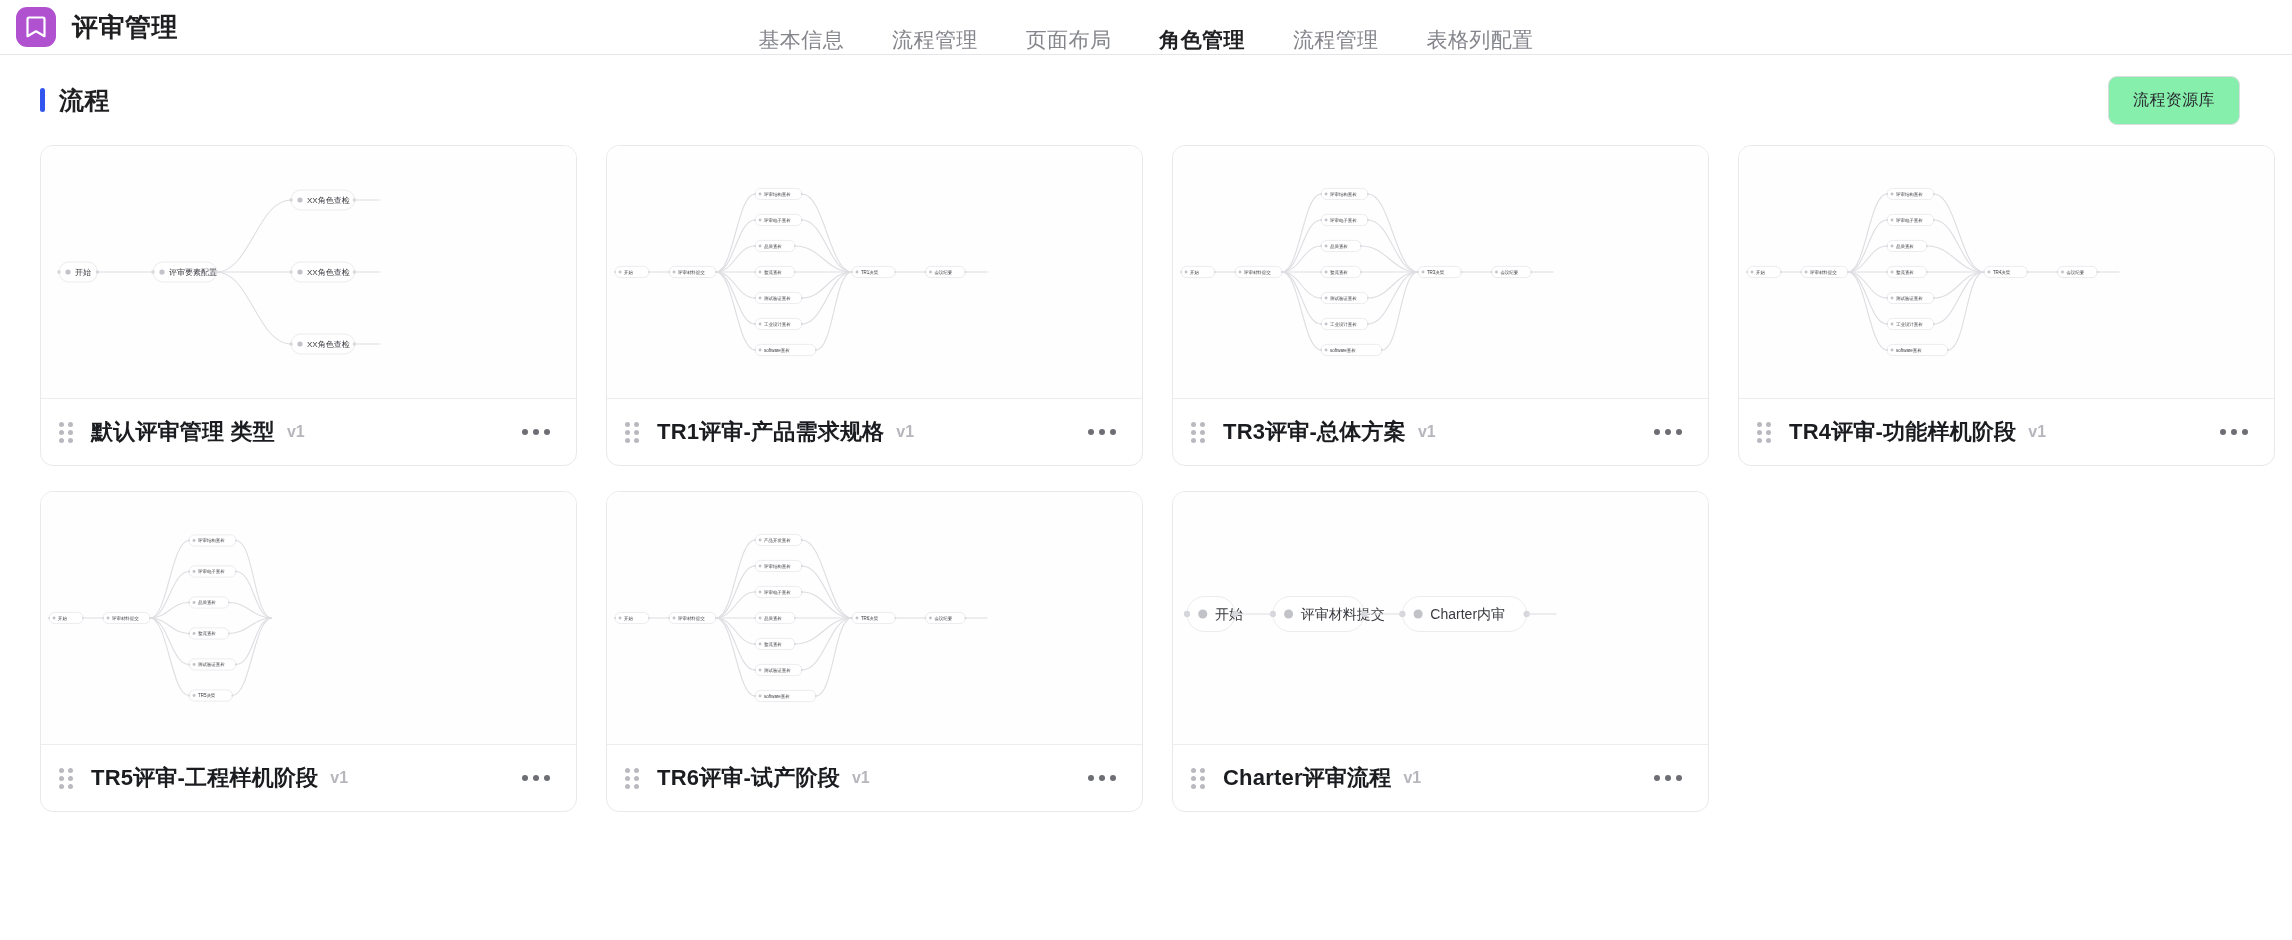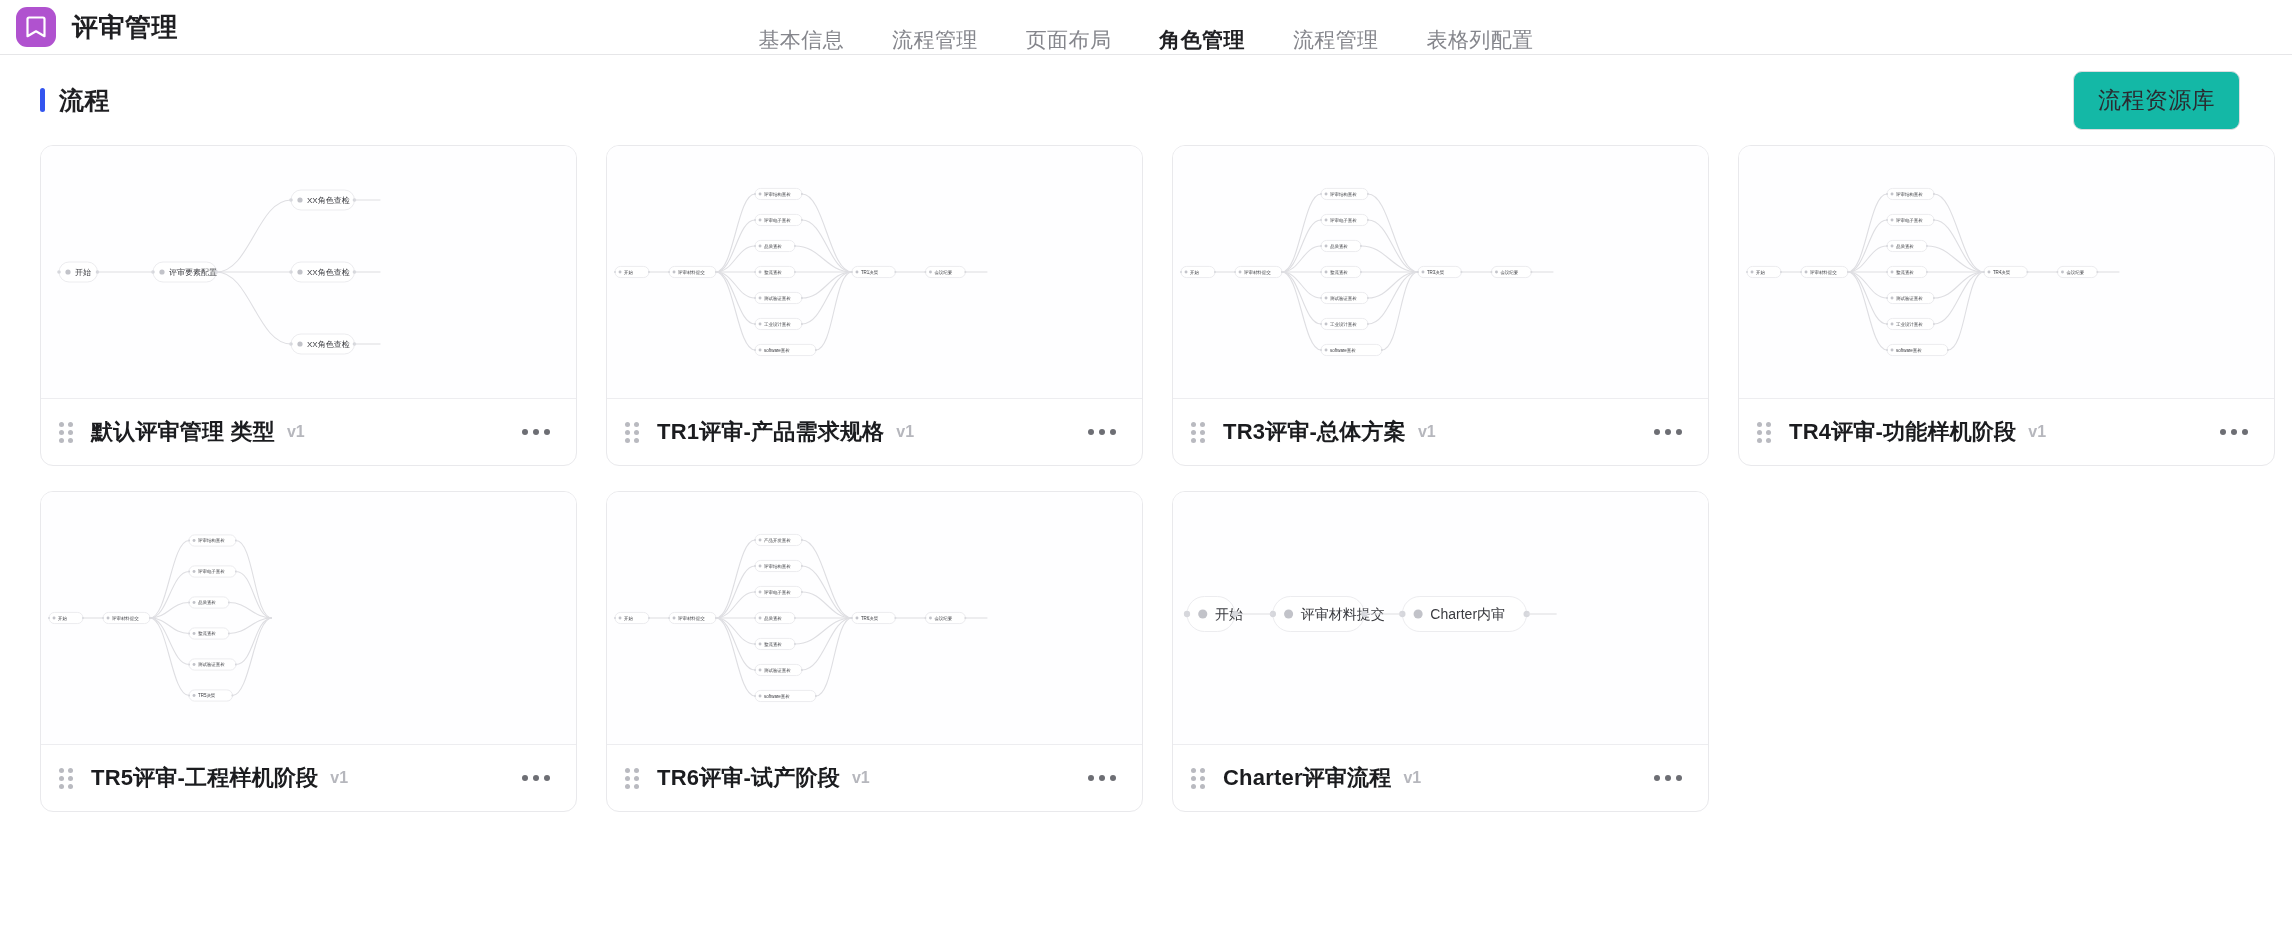--- a/index.html
+++ b/index.html
@@ -54,22 +54,22 @@
     display: flex; align-items: center;
     padding: 0 52px 0 40px;
   }
   .sec-title-wrap { display: flex; align-items: center; gap: 14px; }
   .sec-bar {
     width: 5px; height: 24px; border-radius: 3px; background: #3355ef;
   }
   .sec-title { font-size: 25px; font-weight: 700; color: #1f1f22; letter-spacing:.5px;}
   .spacer { flex: 1; }
   .lib-btn {
-    border: 1px solid #dcdde0; border-radius: 9px; background: #14b8a6;
-    padding: 13px 24px; font-size: 23px; color: #2a2b30;
+    border: 1px solid #dcdde0; border-radius: 9px; background: #86efac;
+    padding: 13px 24px; font-size: 16px; color: #2a2b30;
     cursor: pointer; white-space: nowrap; letter-spacing:.4px;
     font-family: inherit;
   }
 
   
   .grid-wrap {
     padding: 0 0 0 40px;
     overflow: hidden;
     height: 778px;
   }

